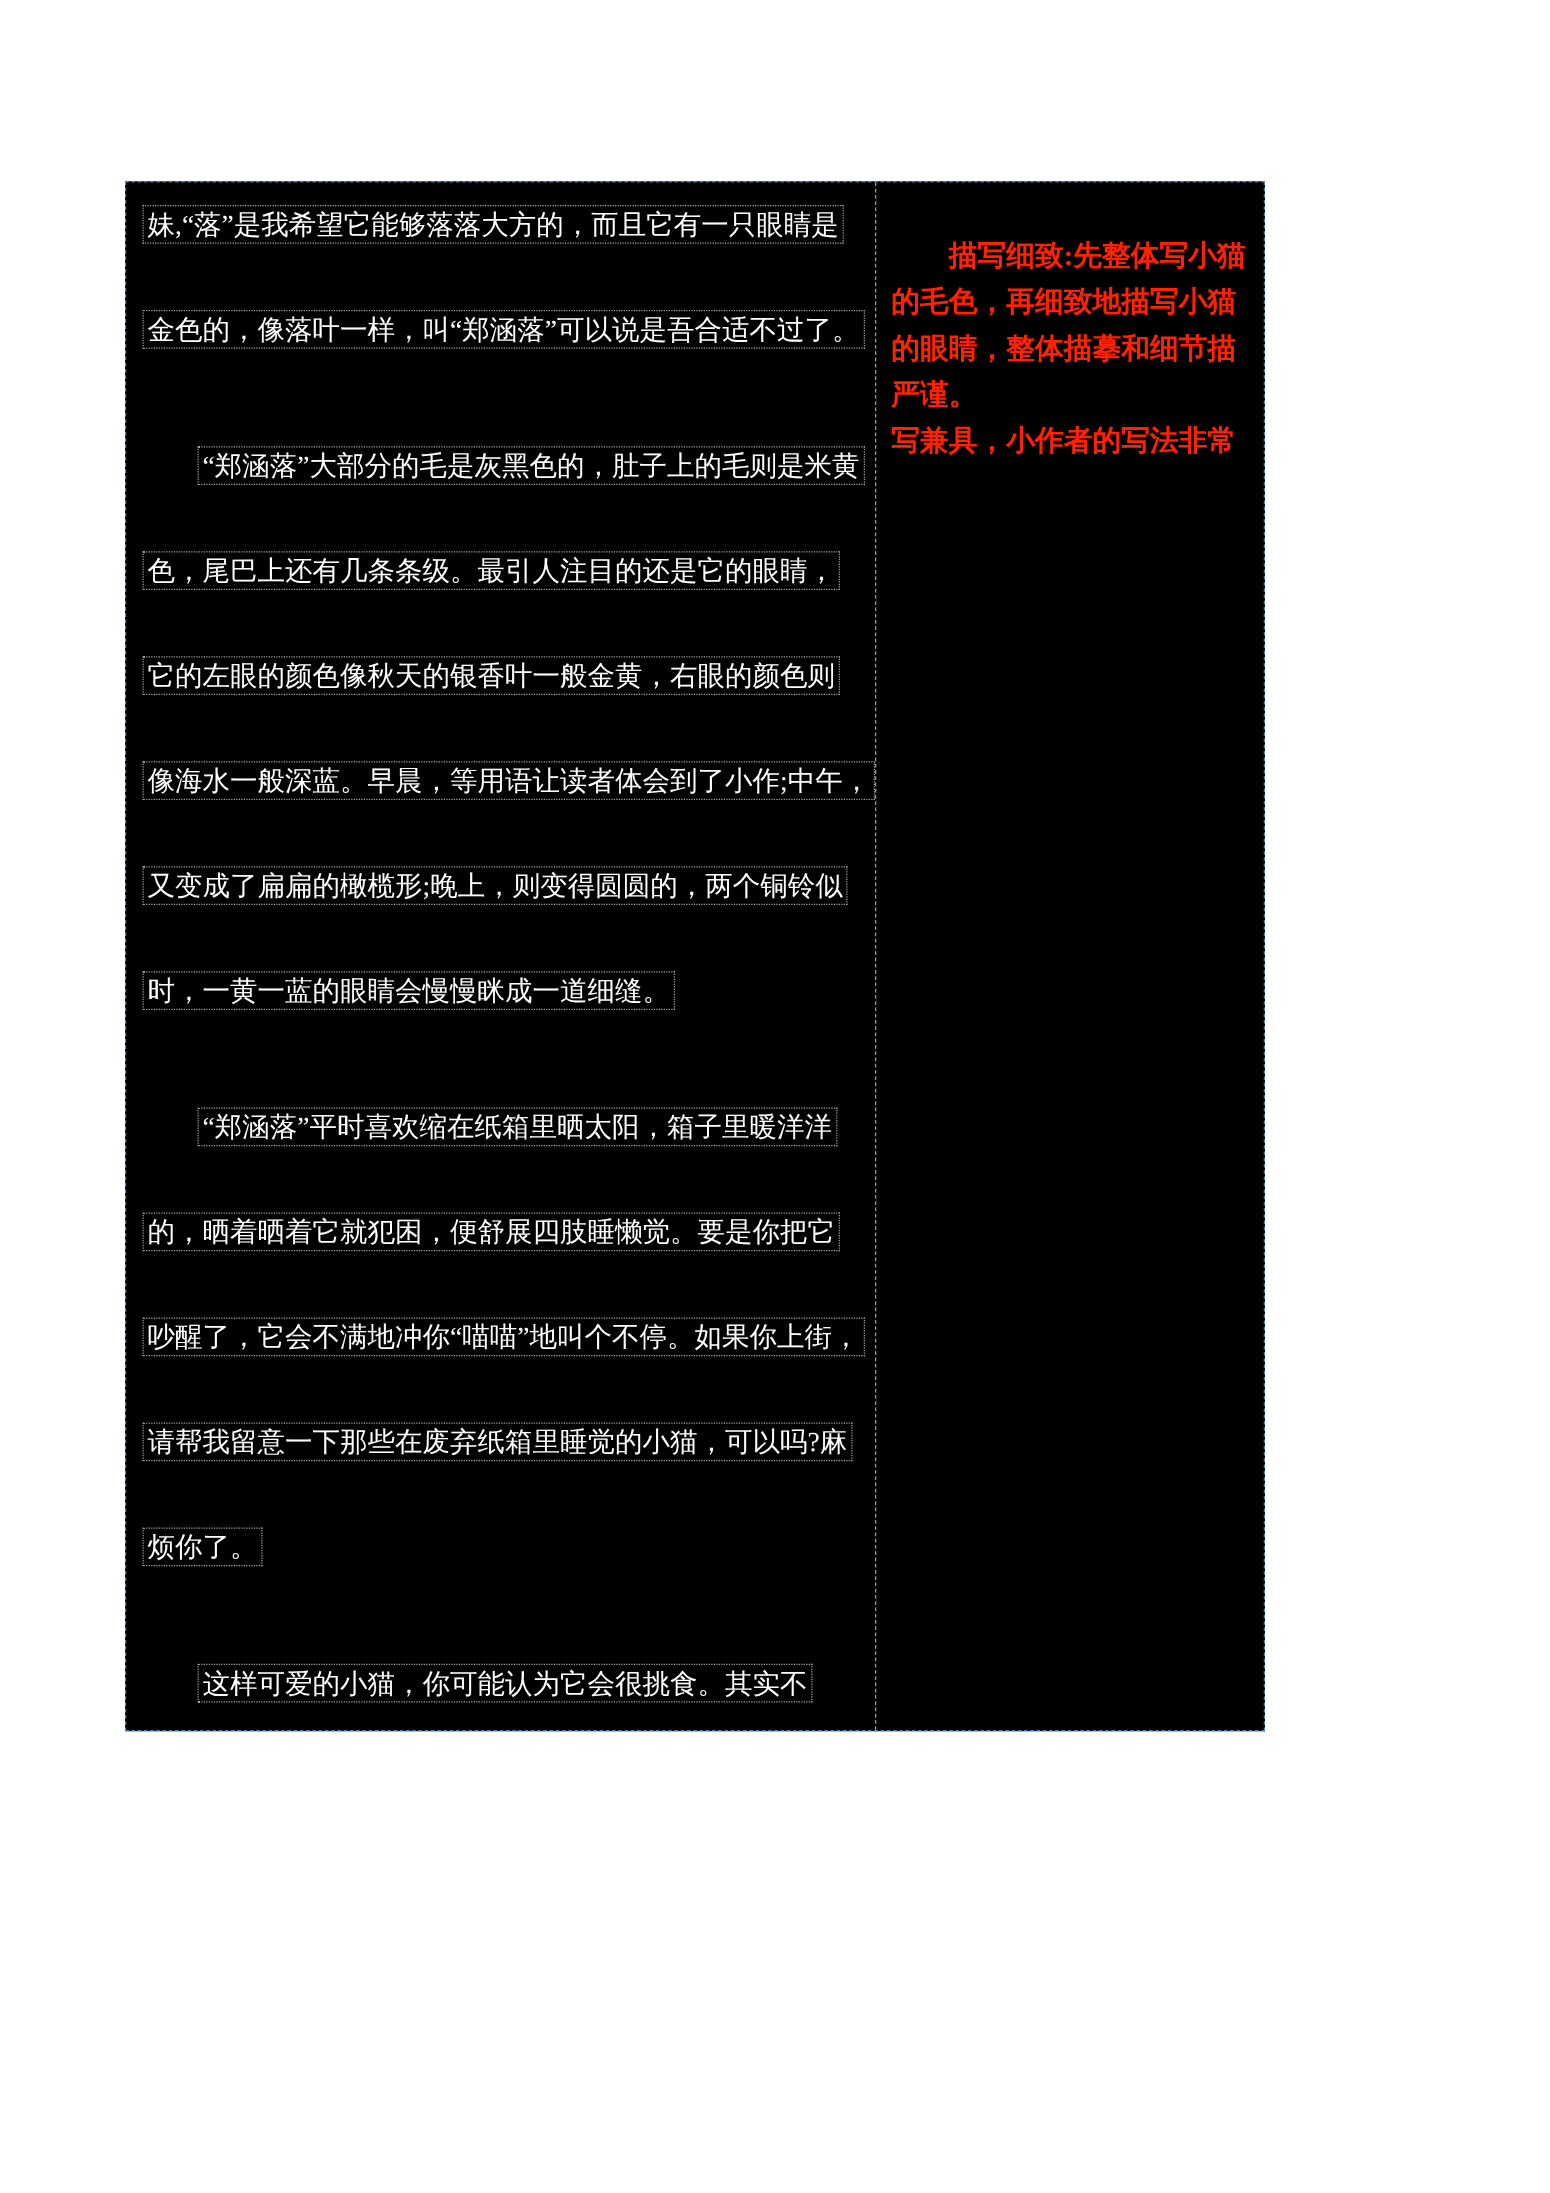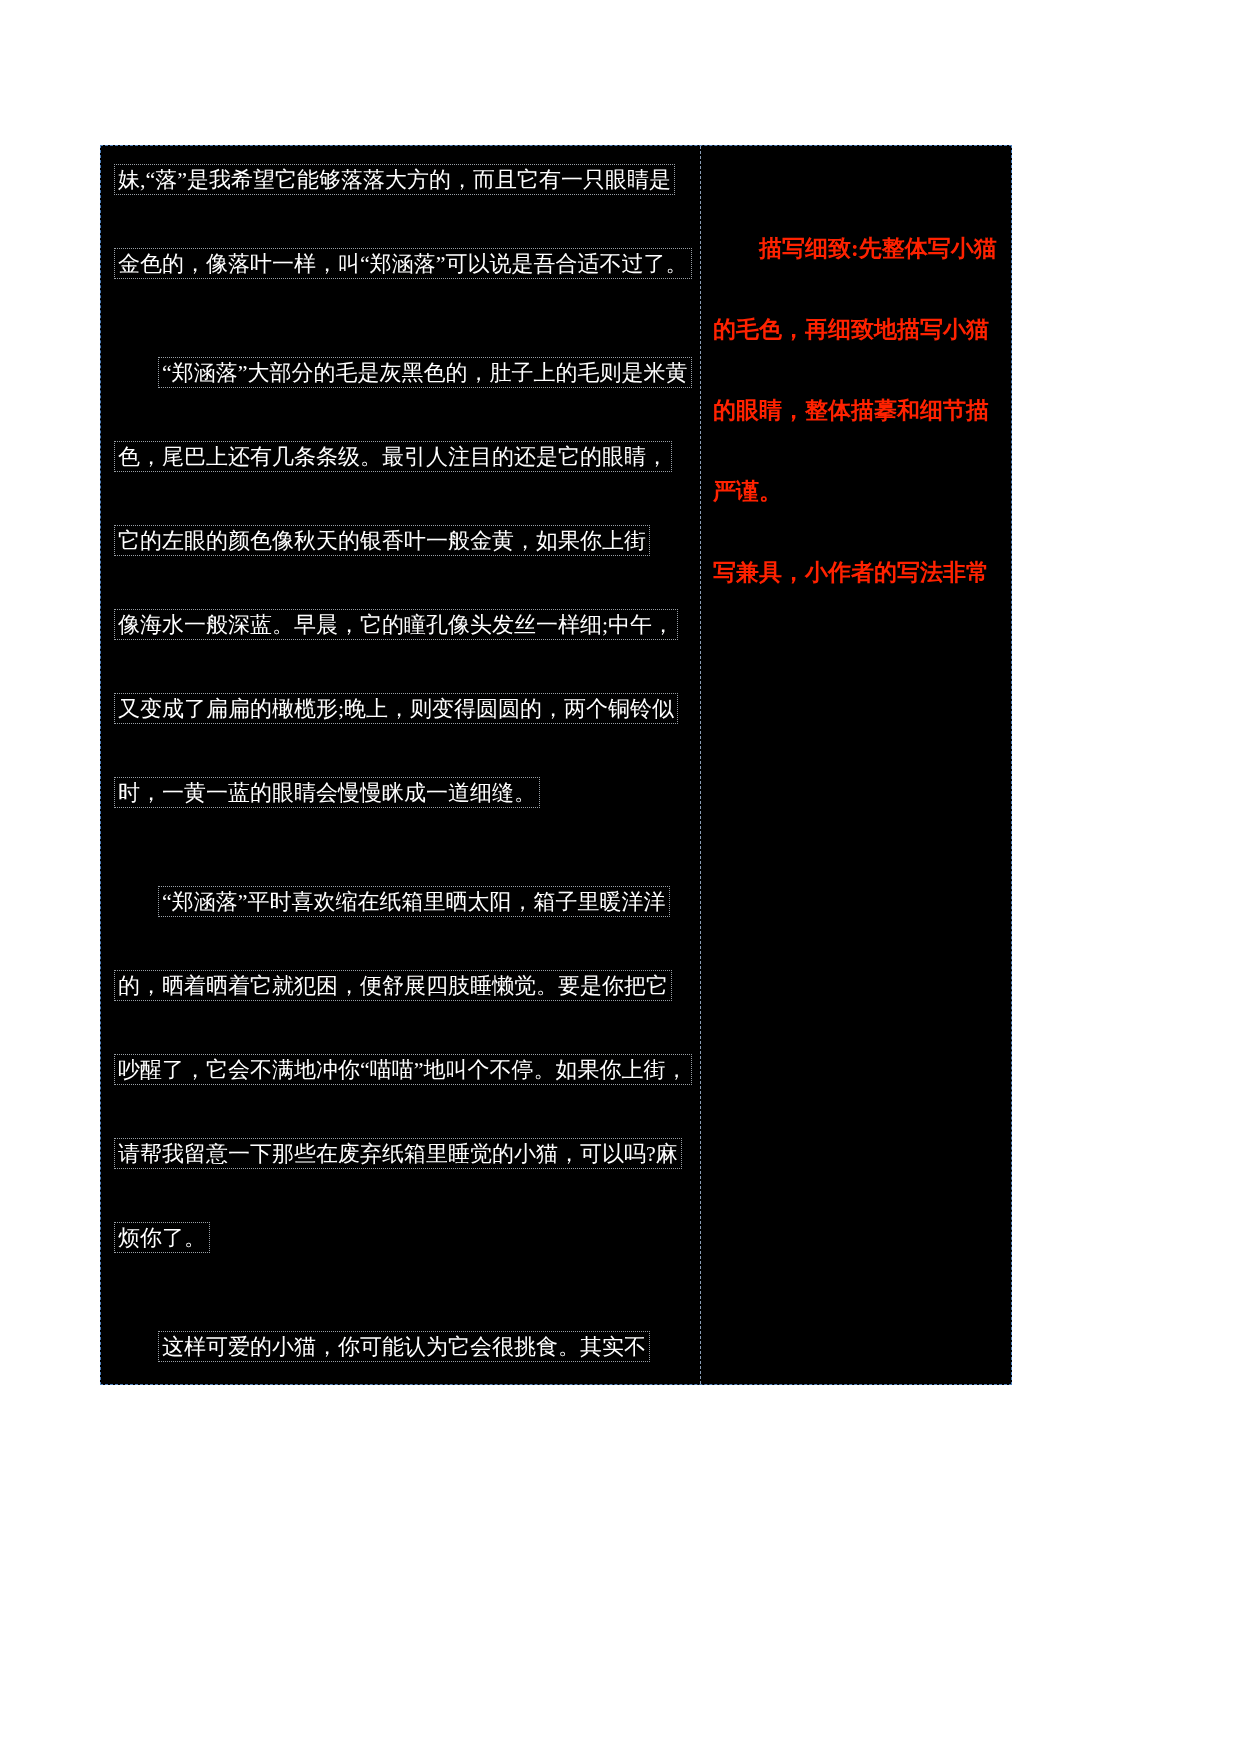--- a/index.html
+++ b/index.html
@@ -54,41 +54,40 @@
     }
     .annotation {
       color: #ff2200;
       font-weight: bold;
       font-size: 23px;
     }
     .annotation .ann-line {
       height: 37px;
       line-height: 37px;
       white-space: nowrap;
-      margin-top: 44px;
     }
     .annotation .ann-line.first {
       text-indent: 2em;
     }
     .annotation-2 {
       margin-top: 363px;
     }
   </style>
 </head>
 <body>
 
 <div class="doc-table">
 
   <div class="left-cell">
     <div class="essay-line"><span class="boxed">妹,“落”是我希望它能够落落大方的，而且它有一只眼睛是</span></div>
     <div class="essay-line"><span class="boxed">金色的，像落叶一样，叫“郑涵落”可以说是吾合适不过了。</span></div>
     <div class="essay-line indent"><span class="boxed">“郑涵落”大部分的毛是灰黑色的，肚子上的毛则是米黄</span></div>
     <div class="essay-line"><span class="boxed">色，尾巴上还有几条条级。最引人注目的还是它的眼睛，</span></div>
-    <div class="essay-line"><span class="boxed">它的左眼的颜色像秋天的银香叶一般金黄，如果你上街</span></div>
-    <div class="essay-line"><span class="boxed">像海水一般深蓝。早晨，它的瞳孔像头发丝一样细;中午，</span></div>
+    <div class="essay-line"><span class="boxed">它的左眼的颜色像秋天的银香叶一般金黄，右眼的颜色则</span></div>
+    <div class="essay-line"><span class="boxed">像海水一般深蓝。早晨，等用语让读者体会到了小作;中午，</span></div>
     <div class="essay-line"><span class="boxed">又变成了扁扁的橄榄形;晚上，则变得圆圆的，两个铜铃似</span></div>
     <div class="essay-line"><span class="boxed">时，一黄一蓝的眼睛会慢慢眯成一道细缝。</span></div>
     <div class="essay-line indent"><span class="boxed">“郑涵落”平时喜欢缩在纸箱里晒太阳，箱子里暖洋洋</span></div>
     <div class="essay-line"><span class="boxed">的，晒着晒着它就犯困，便舒展四肢睡懒觉。要是你把它</span></div>
     <div class="essay-line"><span class="boxed">吵醒了，它会不满地冲你“喵喵”地叫个不停。如果你上街，</span></div>
     <div class="essay-line"><span class="boxed">请帮我留意一下那些在废弃纸箱里睡觉的小猫，可以吗?麻</span></div>
     <div class="essay-line"><span class="boxed">烦你了。</span></div>
     <div class="essay-line indent"><span class="boxed">这样可爱的小猫，你可能认为它会很挑食。其实不</span></div>
   </div>
 

